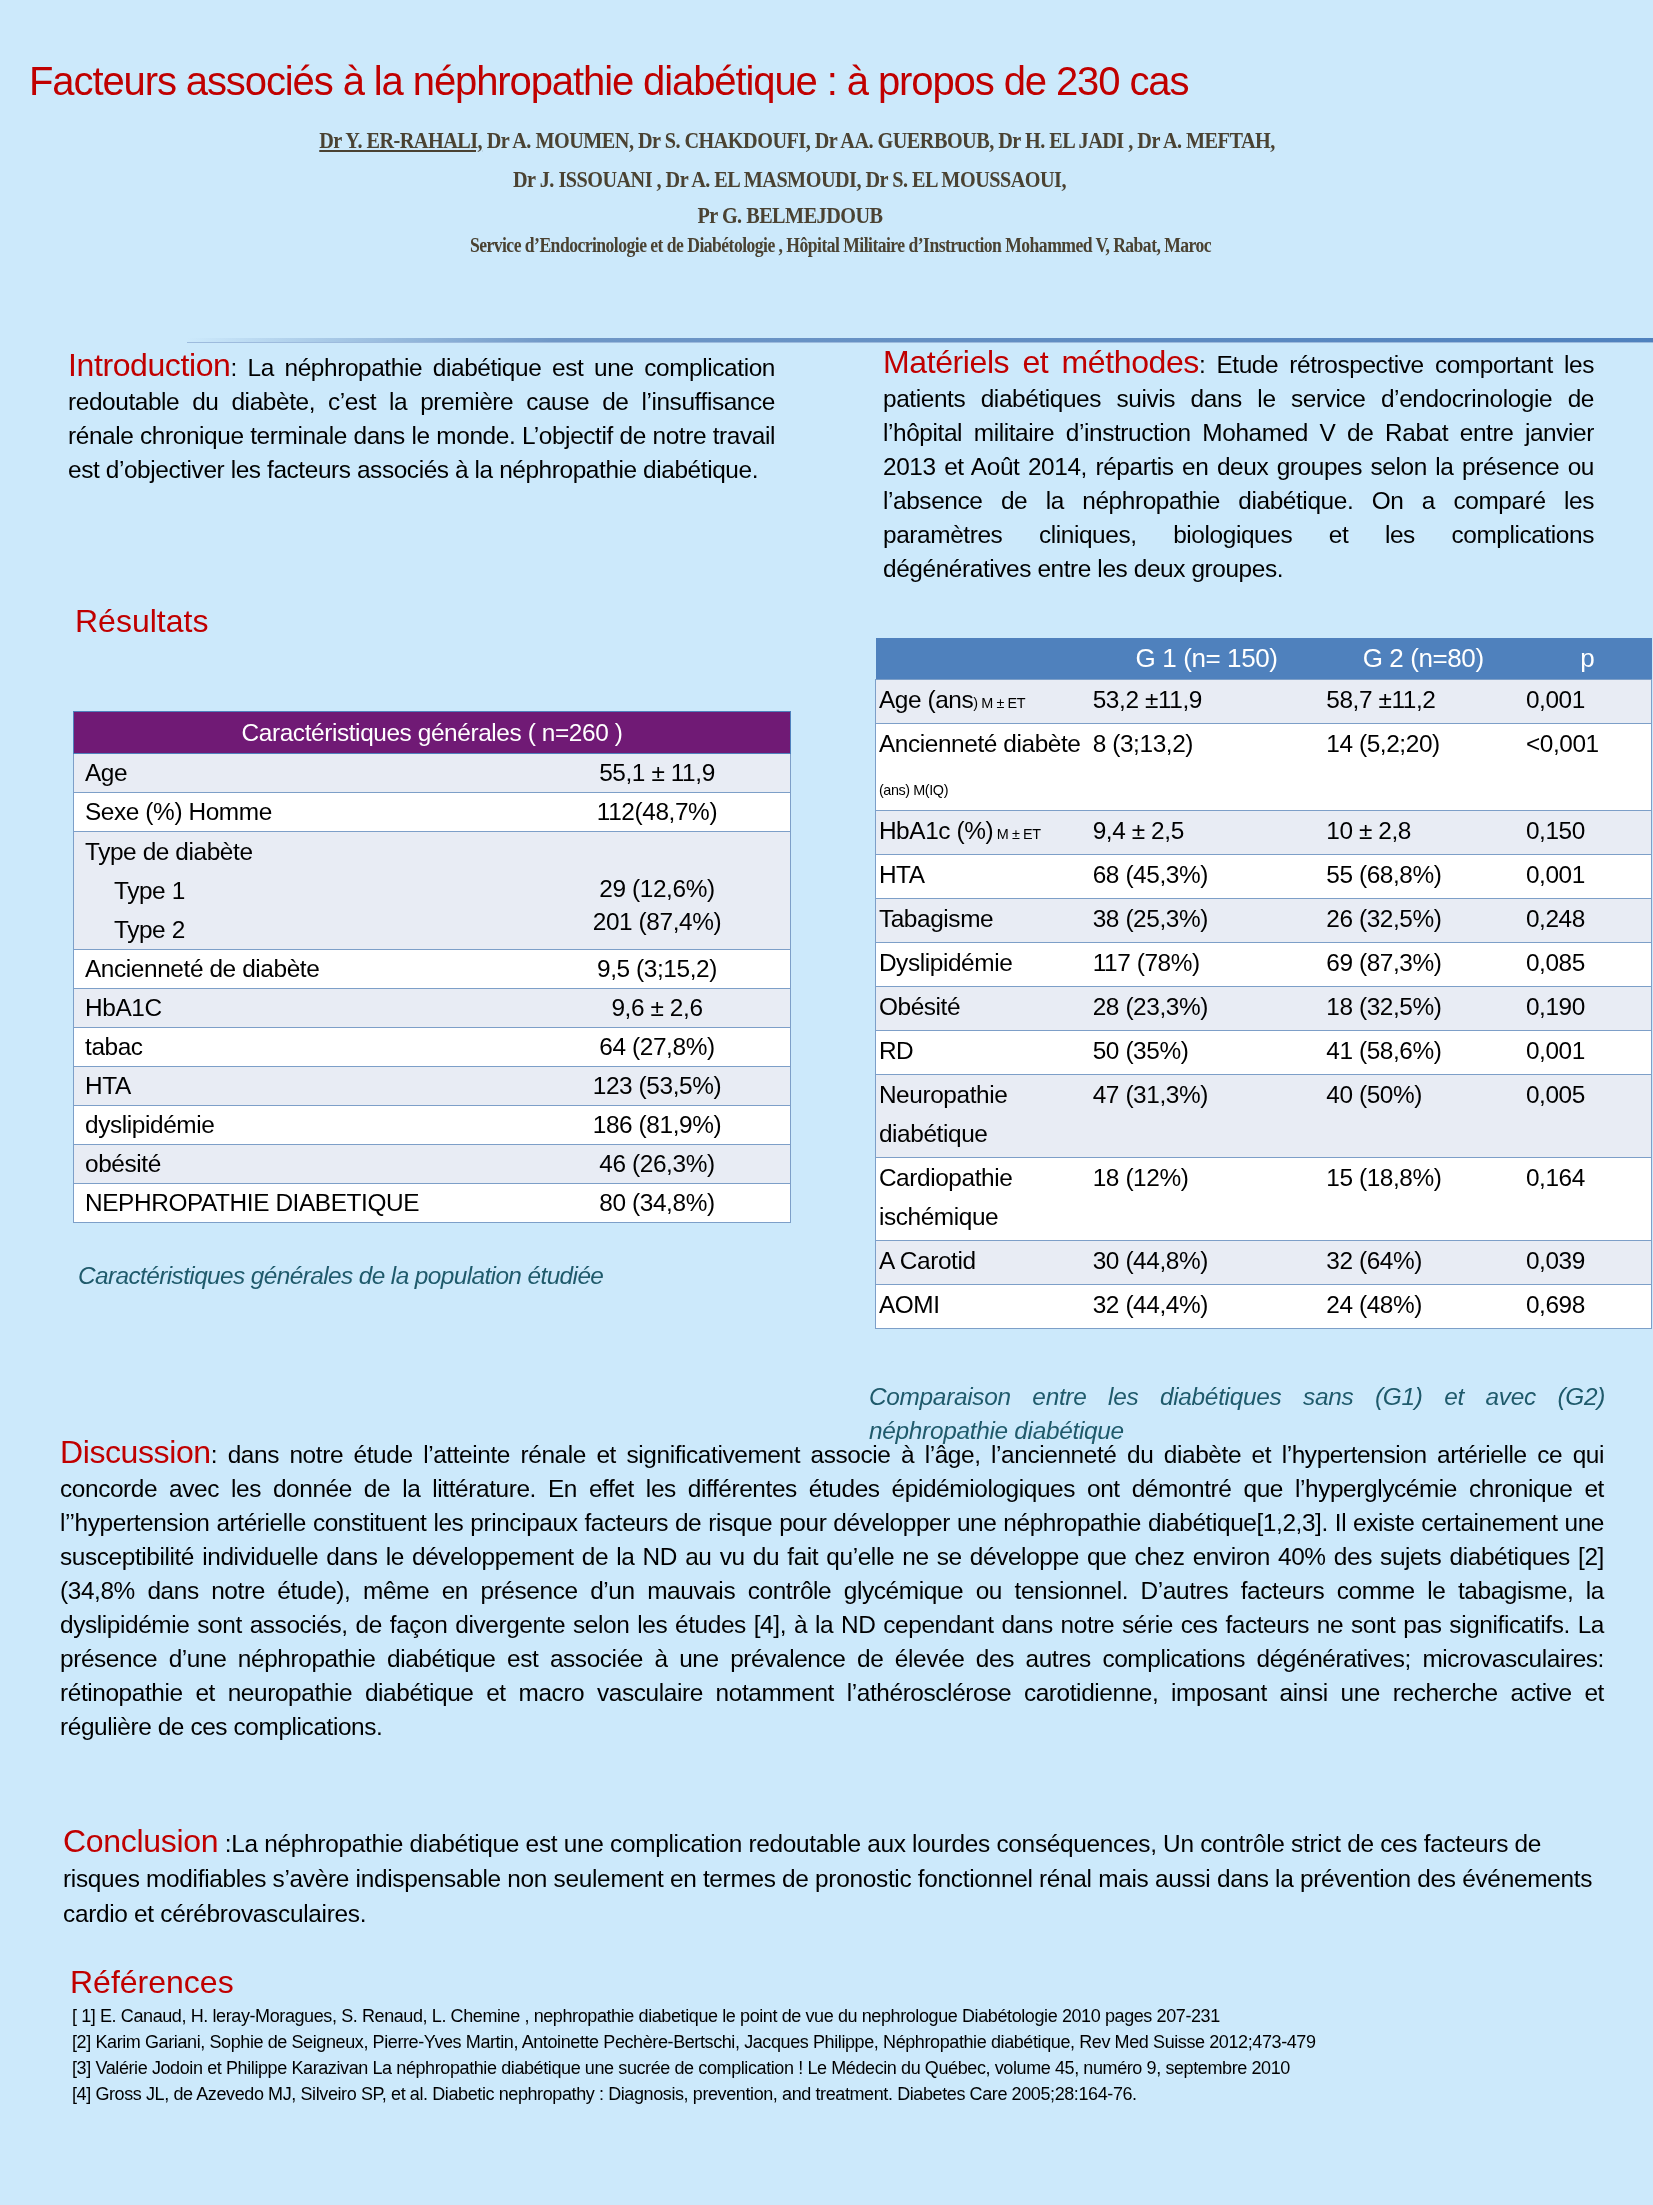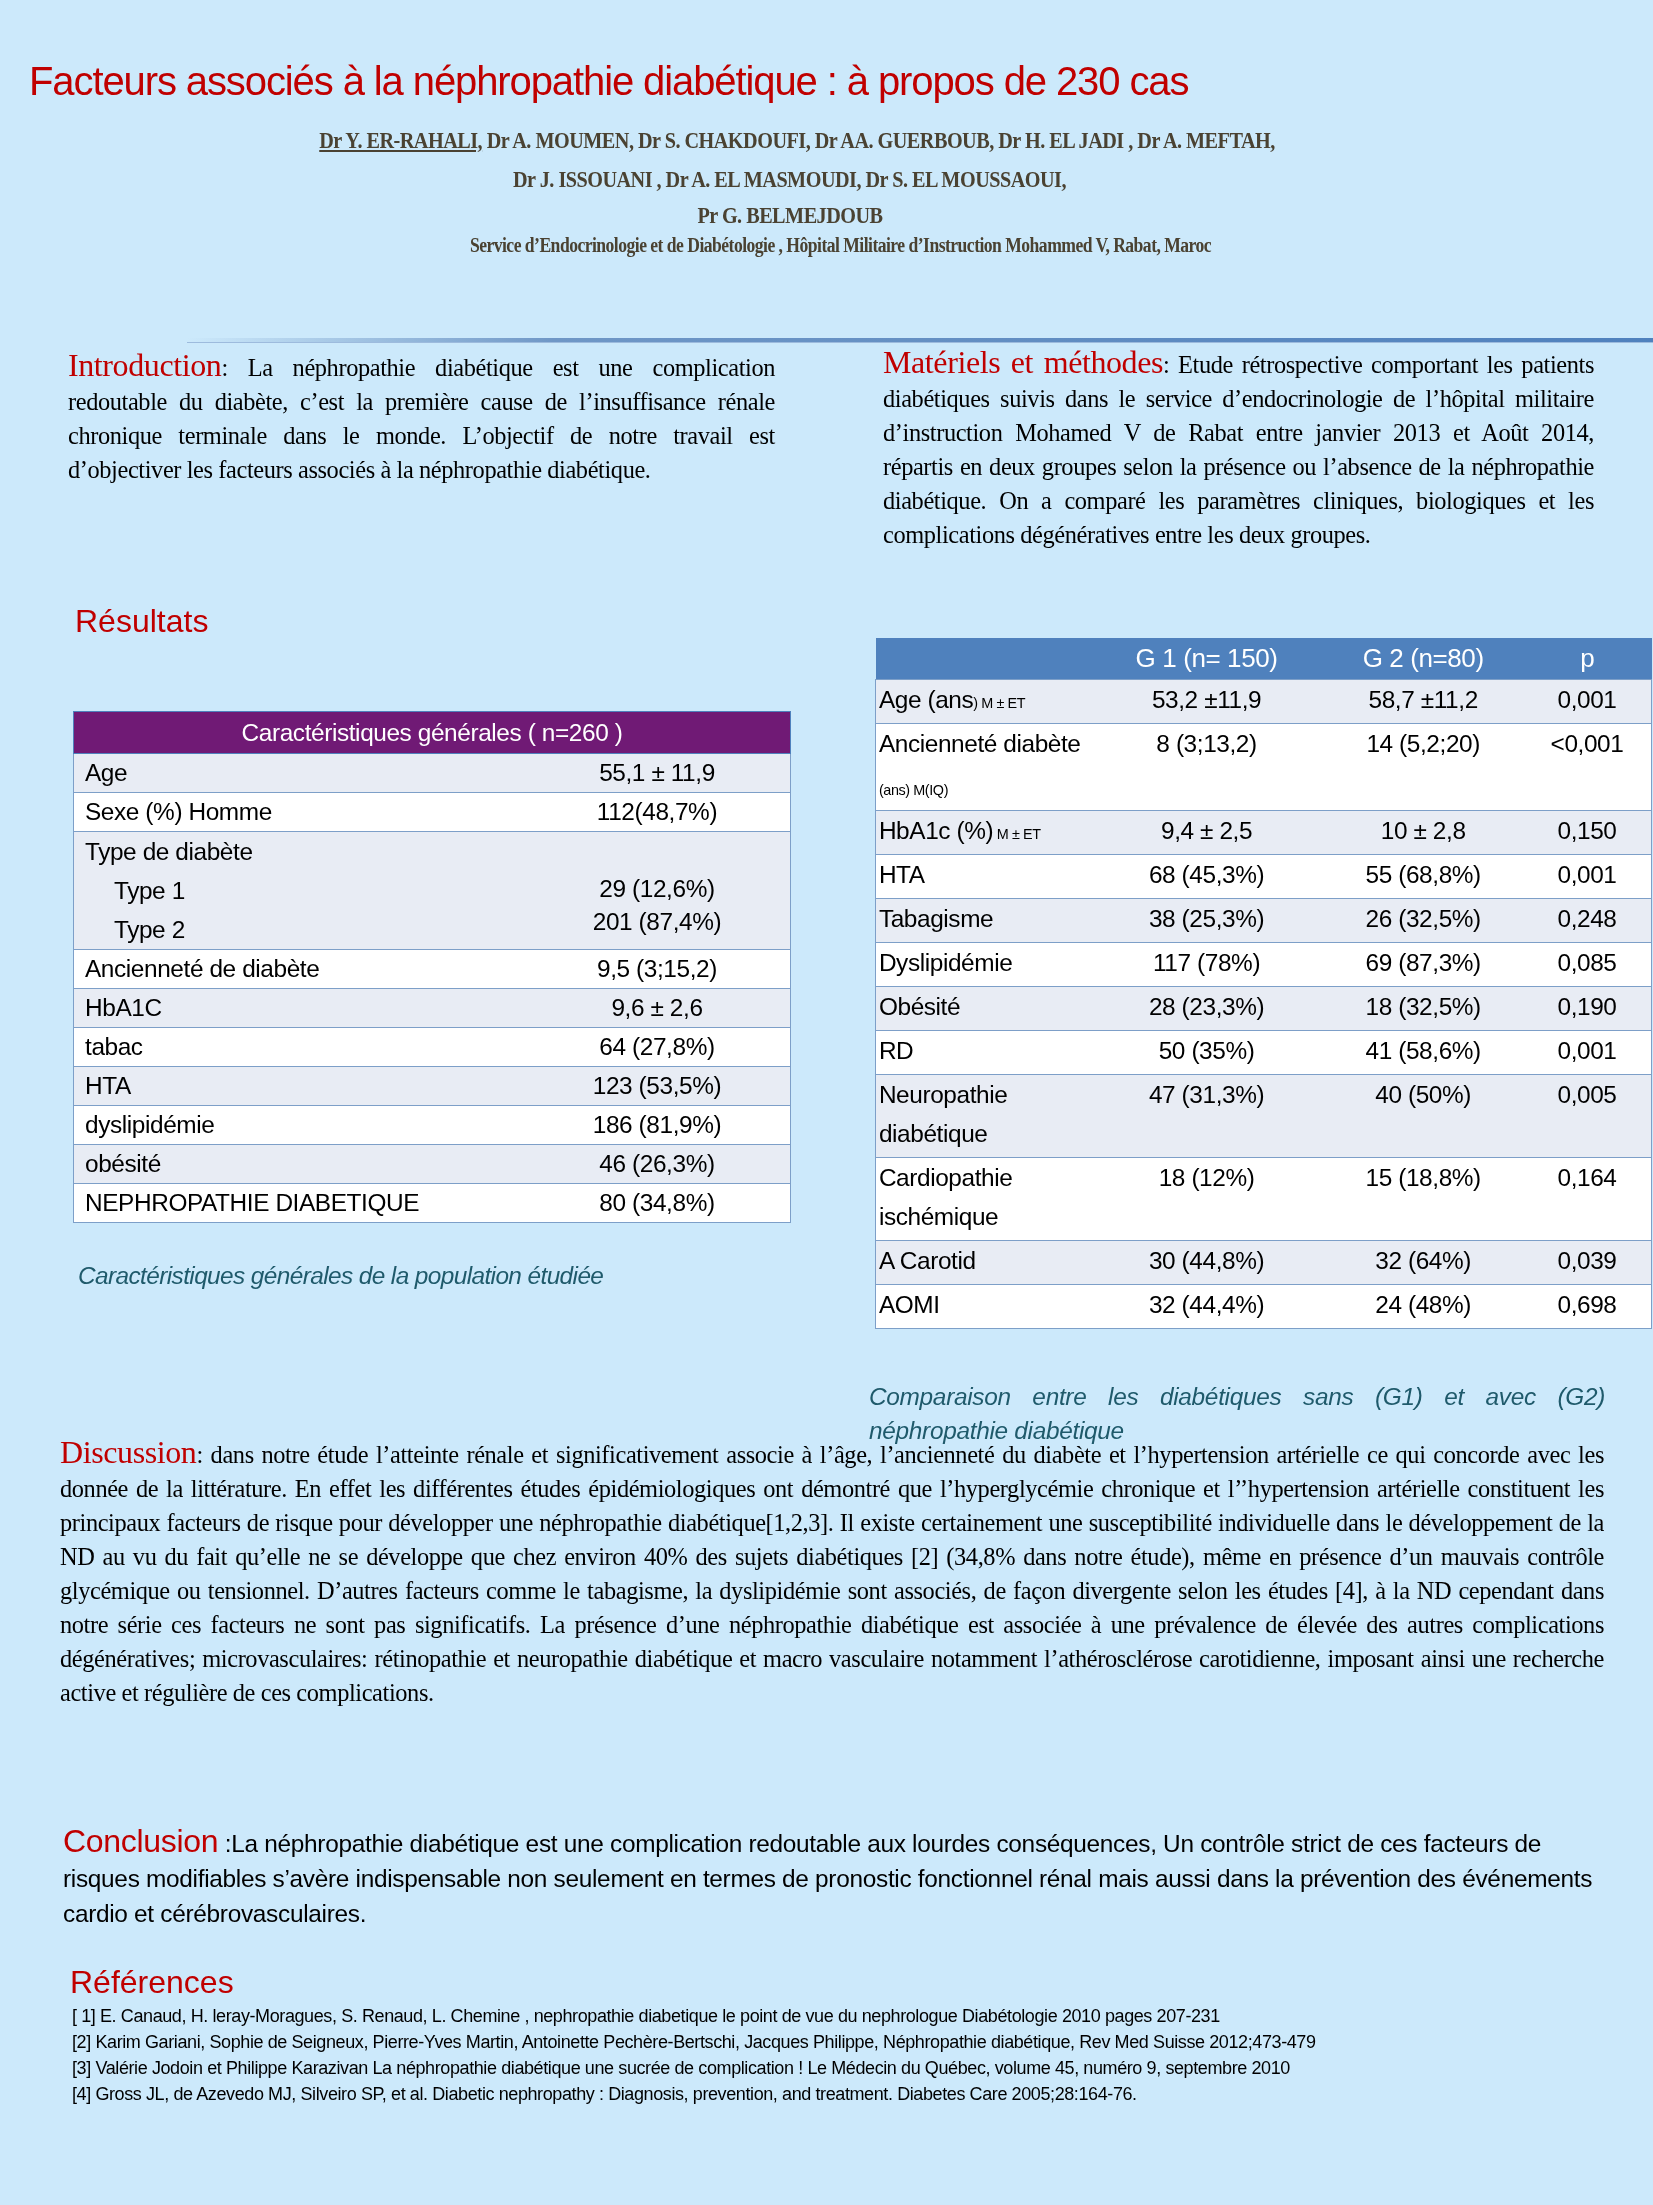--- a/index.html
+++ b/index.html
@@ -21,21 +21,21 @@
   #authors2 { left:215px; top:167px; width:1149px; }
   #authors3 { left:503px; top:203px; width:574px; }
   #affil { left:230px; top:234px; width:1221px; font-size:20px; }
   #divider {
     left:187px; top:338px; width:1467px; height:3.6px;
     background:linear-gradient(to right, rgba(79,129,189,0) 0%, #6f97c6 25%, #4f81bd 100%);
     border-bottom:0.7px solid #9dbbdd;
   }
   .section-head { color:#c00000; font-size:32px; }
   .para {
-    font-size:24.4px; line-height:34px; text-align:justify; letter-spacing:-0.4px;font-family:Liberation Serif, serif;
+    font-size:24.4px; line-height:34px; text-align:justify; letter-spacing:-0.4px;
   }
   #intro { left:68px; top:348px; width:707px; }
   #methods { left:883px; top:345px; width:711px; }
   #results-head { left:75px; top:603px; }
   table { border-collapse:collapse; font-size:24.4px; letter-spacing:-0.4px; }
   .t1 { left:73px; top:711px; width:718px; }
   .t1 th {
     background:#701a75; color:#fff; font-weight:normal; height:39px; font-size:24.4px;
     border:0.7px solid #4f81bd;
   }
@@ -48,21 +48,21 @@
   .t1 tbody { border:0.7px solid #7d9fc8; }
   #cap1 { left:78px; top:1262px; color:#1f5a6b; font-style:italic; font-size:24.4px; letter-spacing:-0.6px; }
   .t2 { left:875px; top:638px; width:777px; }
   .t2 th {
     background:#4f81bd; color:#fff; font-weight:normal; height:39px; font-size:26px; text-align:center;
   }
   .t2 td { border-top:1.4px solid #7d9fc8; padding:0 2.9px; height:38px; vertical-align:top; line-height:39px;margin-left:8px; }
   .t2 tbody tr:nth-child(odd) td { background:#e8ecf4; }
   .t2 tbody tr:nth-child(even) td { background:#fff; }
   .t2 tbody { border:0.7px solid #7d9fc8; }
-  .t2 td.c { text-align:center; }
+  .t2 td.c { }
   .t2 td.lbl { width:208px; }
   .t2 .small { font-size:14.4px; }
   #cap2 { left:869px; top:1332px; width:736px; color:#1f5a6b; font-style:italic; font-size:24.4px; line-height:34px; text-align:justify; letter-spacing:-0.3px;margin-top:48px; }
   #discussion { left:60px; top:1435px; width:1544px; }
   #conclusion { left:63px; top:1824px; width:1551px; font-size:24.4px; line-height:35px; letter-spacing:-0.3px; }
   #refs-head { left:70px; top:1964px; }
   #refs { left:72px; top:2003px; width:1508px; font-size:18px; line-height:26px; letter-spacing:-0.4px; }
 </style>
 </head>
 <body>

